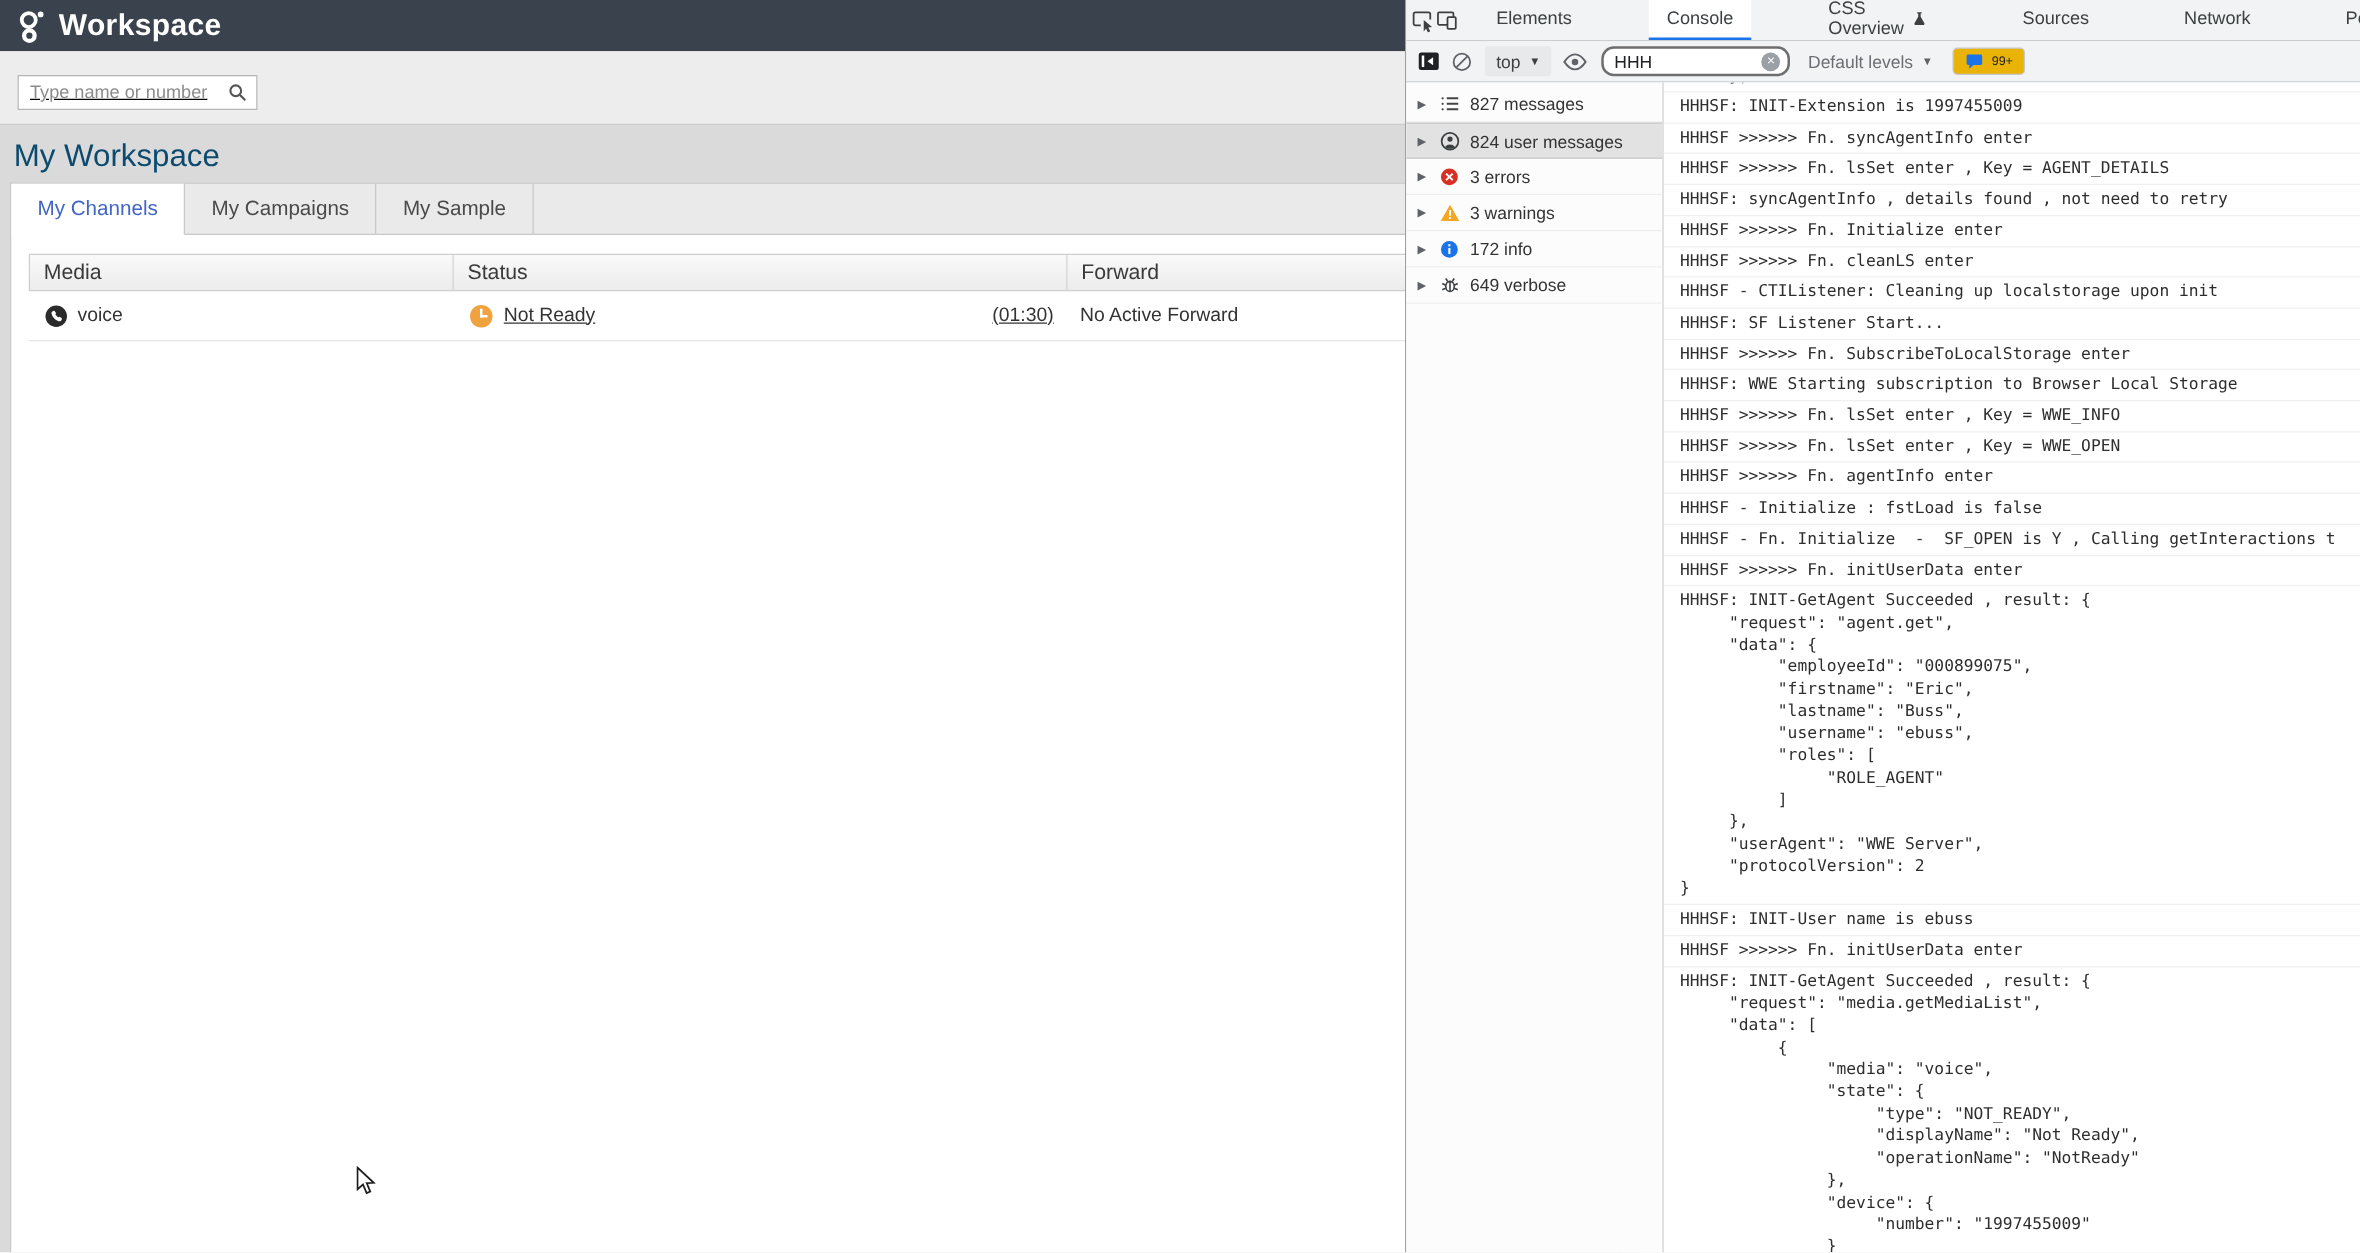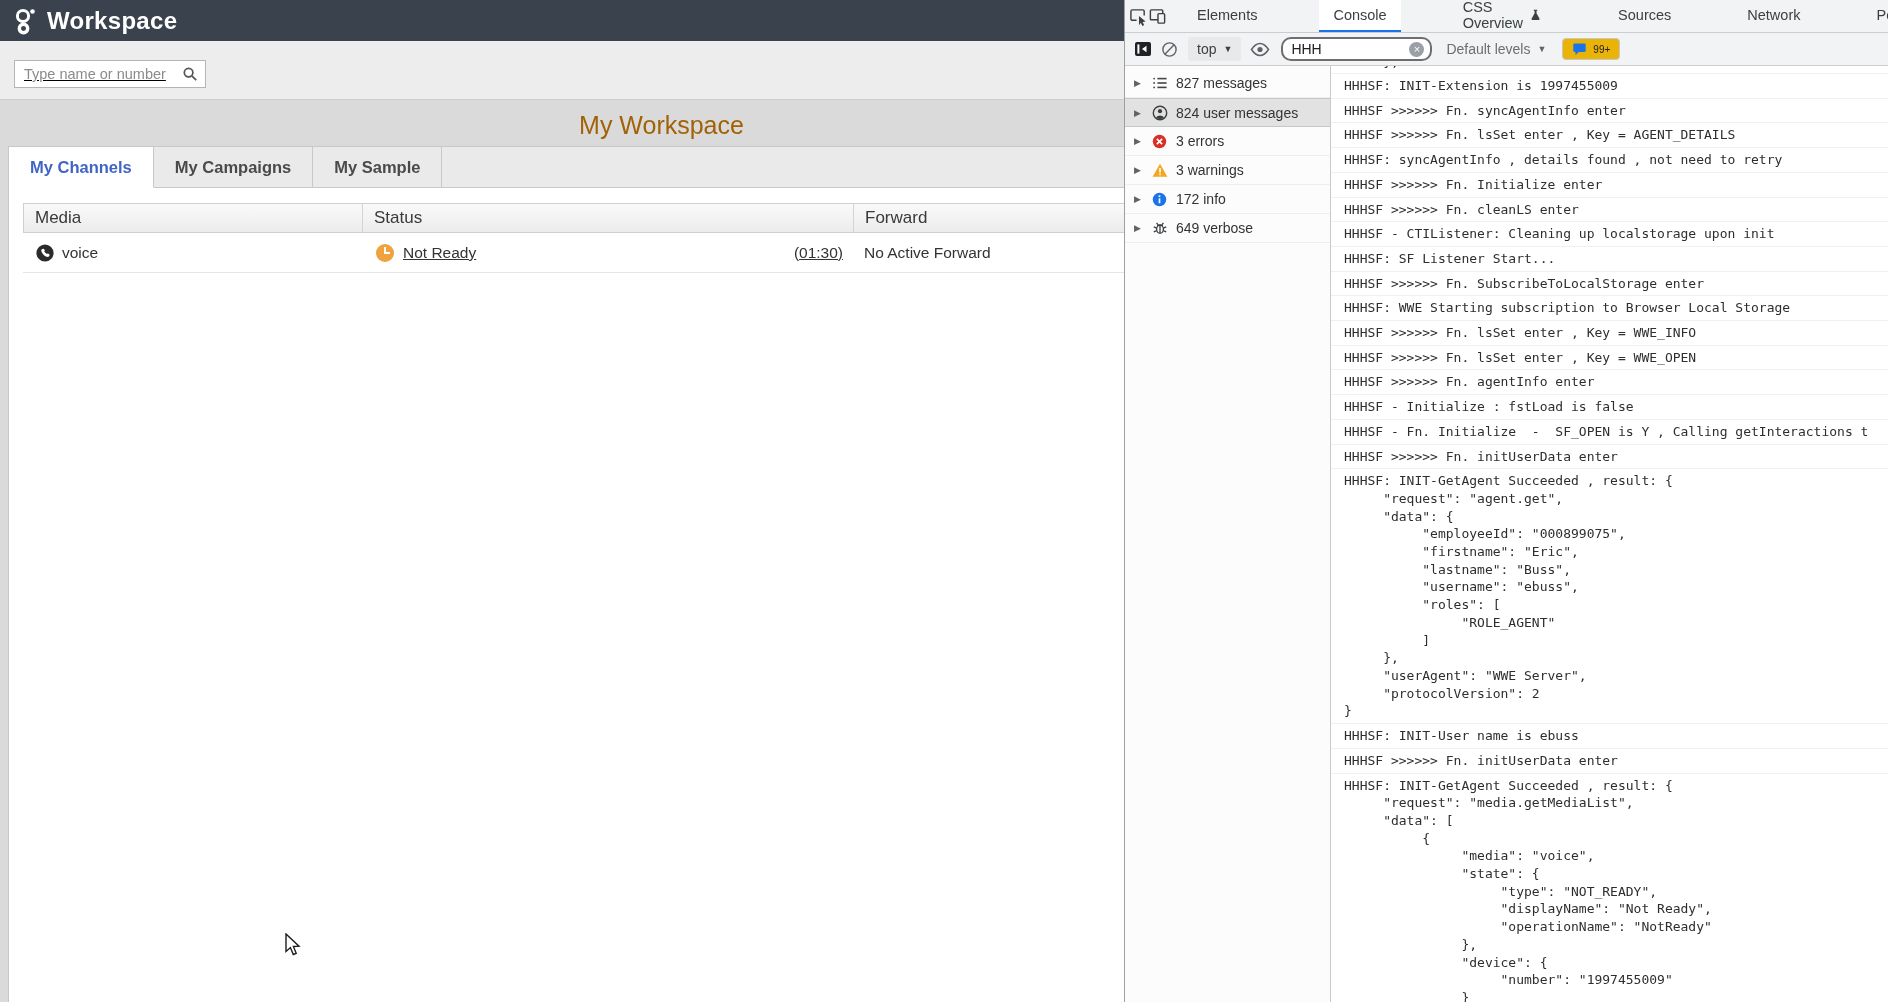--- a/index.html
+++ b/index.html
@@ -21,24 +21,24 @@
 
   #app-toolbar{position:absolute;left:0;top:41px;width:100%;height:59px;background:#ededed;border-bottom:1px solid #cccccc;box-sizing:border-box;}
   .searchbox{position:absolute;left:14px;top:19px;width:190px;height:26px;background:#fff;border:1px solid #b5b5b5;display:flex;align-items:center;text-decoration:underline;}
   .searchbox input{flex:1;min-width:0;border:none;outline:none;background:transparent;font-family:"Liberation Sans",sans-serif;font-size:14.5px;color:#333;padding:0 4px 0 9px;}
   .searchbox input::placeholder{color:#8b8b8b;}
   .search-ic{margin-right:7px;display:flex;}
   .hamburger{position:absolute;right:26px;top:15px;width:26px;cursor:pointer;}
   .hamburger .bar{height:5px;background:#3a434d;border-radius:2px;margin:3px 0;}
 
   #app-main{position:absolute;left:0;top:100px;width:100%;bottom:0;}
-  #page-title{margin:0;padding:11px 0 0 11px;font-size:25px;font-weight:400;color:#a16207;text-align:center;}
+  #page-title{margin:0;padding:11px 0 0 11px;font-size:25px;font-weight:400;color:#0c4a6e;}
   .tab-panel{position:absolute;left:8px;right:16px;top:46px;bottom:0;}
   .tabstrip{display:flex;height:42px;background:#eaeaea;border:1px solid #c8c8c8;border-bottom:none;box-sizing:border-box;}
-  .app-tab{display:flex;align-items:center;padding:0 21px;font-size:16.5px;font-weight:700;color:#4a4a4a;border-right:1px solid #c8c8c8;border-bottom:1px solid #c8c8c8;cursor:pointer;box-sizing:border-box;}
+  .app-tab{display:flex;align-items:center;padding:0 21px;font-size:16.5px;font-weight:400;color:#4a4a4a;border-right:1px solid #c8c8c8;border-bottom:1px solid #c8c8c8;cursor:pointer;box-sizing:border-box;}
   .app-tab.active{background:#fff;color:#4165c4;border-bottom:1px solid #fff;}
   .tab-filler{flex:1;border-bottom:1px solid #c8c8c8;}
   .tab-content{position:absolute;left:0;right:0;top:42px;bottom:0;background:#fff;border-left:1px solid #c8c8c8;border-right:1px solid #c8c8c8;box-sizing:border-box;}
 
   .channels-table{position:absolute;left:14px;right:17px;top:15px;}
   .thead{display:flex;height:30px;background:linear-gradient(#f9f9f9,#ececec);border:1px solid #cfcfcf;box-sizing:border-box;font-size:17px;font-weight:400;color:#3a3a3a;}
   .th{display:flex;align-items:center;padding-left:11px;box-sizing:border-box;}
   .th-media{width:339px;border-right:1px solid #d4d4d4;}
   .th-status{width:491px;border-right:1px solid #d4d4d4;}
   .th-forward{flex:1;}

